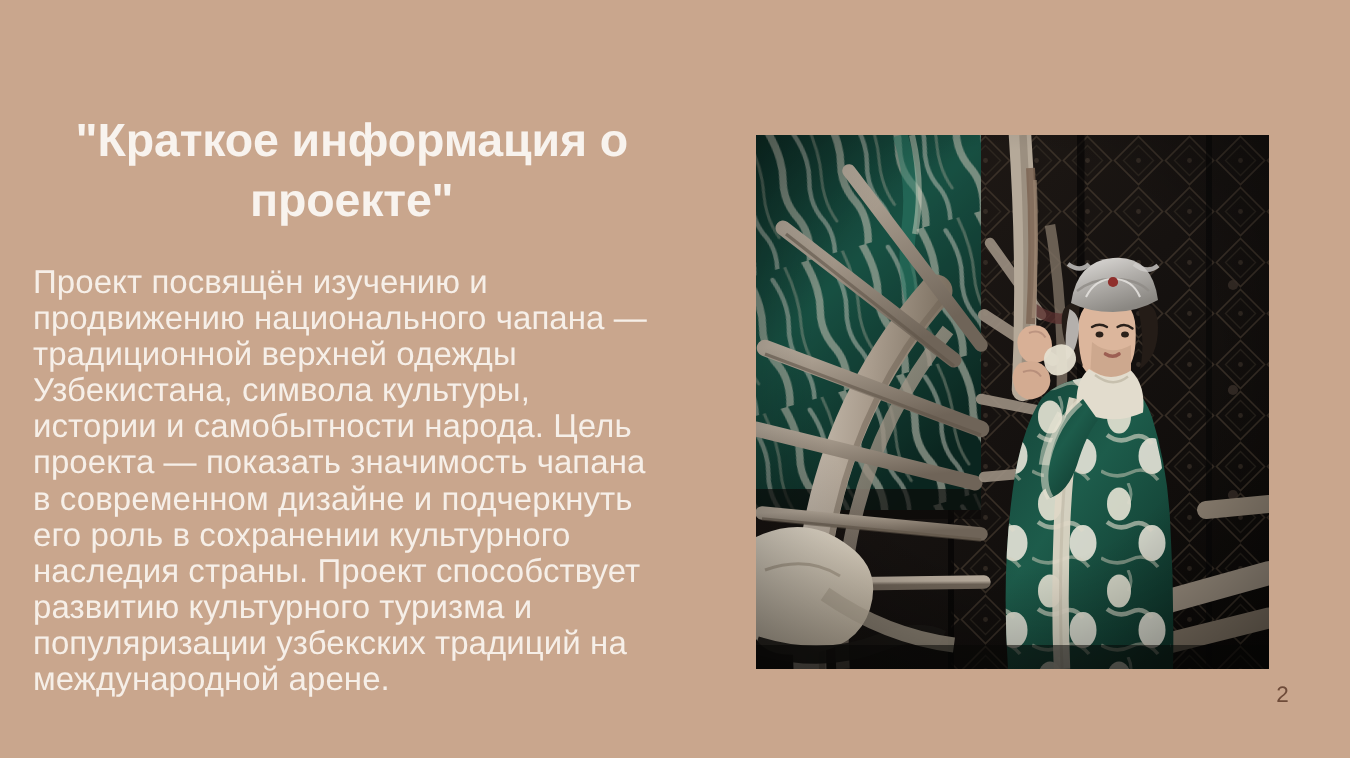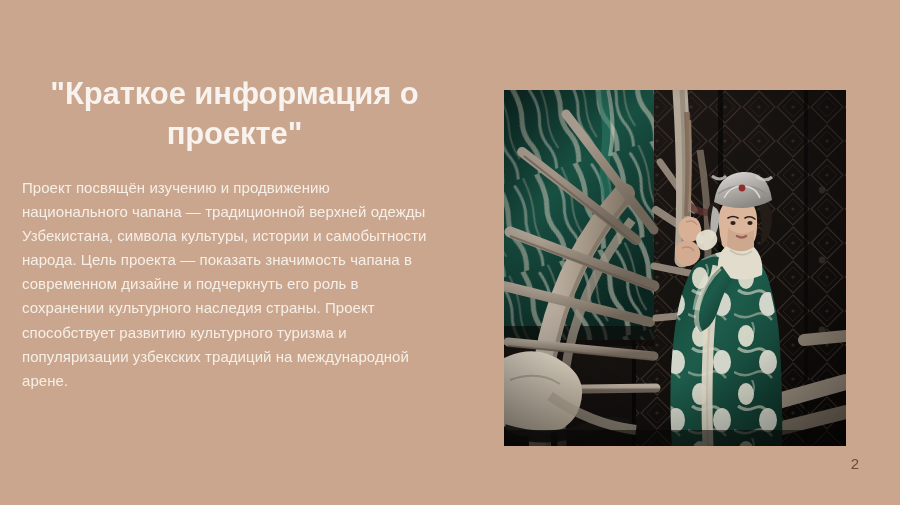--- a/index.html
+++ b/index.html
@@ -18,21 +18,21 @@
     position:absolute;left:22px;top:74px;width:425px;
     text-align:center;
     font-size:31px;line-height:40px;font-weight:700;
     letter-spacing:-0.1px;
     color:#f8f3ee;
     white-space:pre-line;
   }
 
   #body-paragraph{
     position:absolute;left:22px;top:176px;width:410px;
-    font-size:15px;line-height:24.1px;font-weight:400;
+    font-size:22px;line-height:24.1px;font-weight:400;
     color:#f6efe8;
     text-align:left;
     letter-spacing:0.05px;
   }
 
   
   #photo-frame{
     position:absolute;left:504px;top:90px;width:342px;height:356px;
     overflow:hidden;background:#0b0a09;
   }

